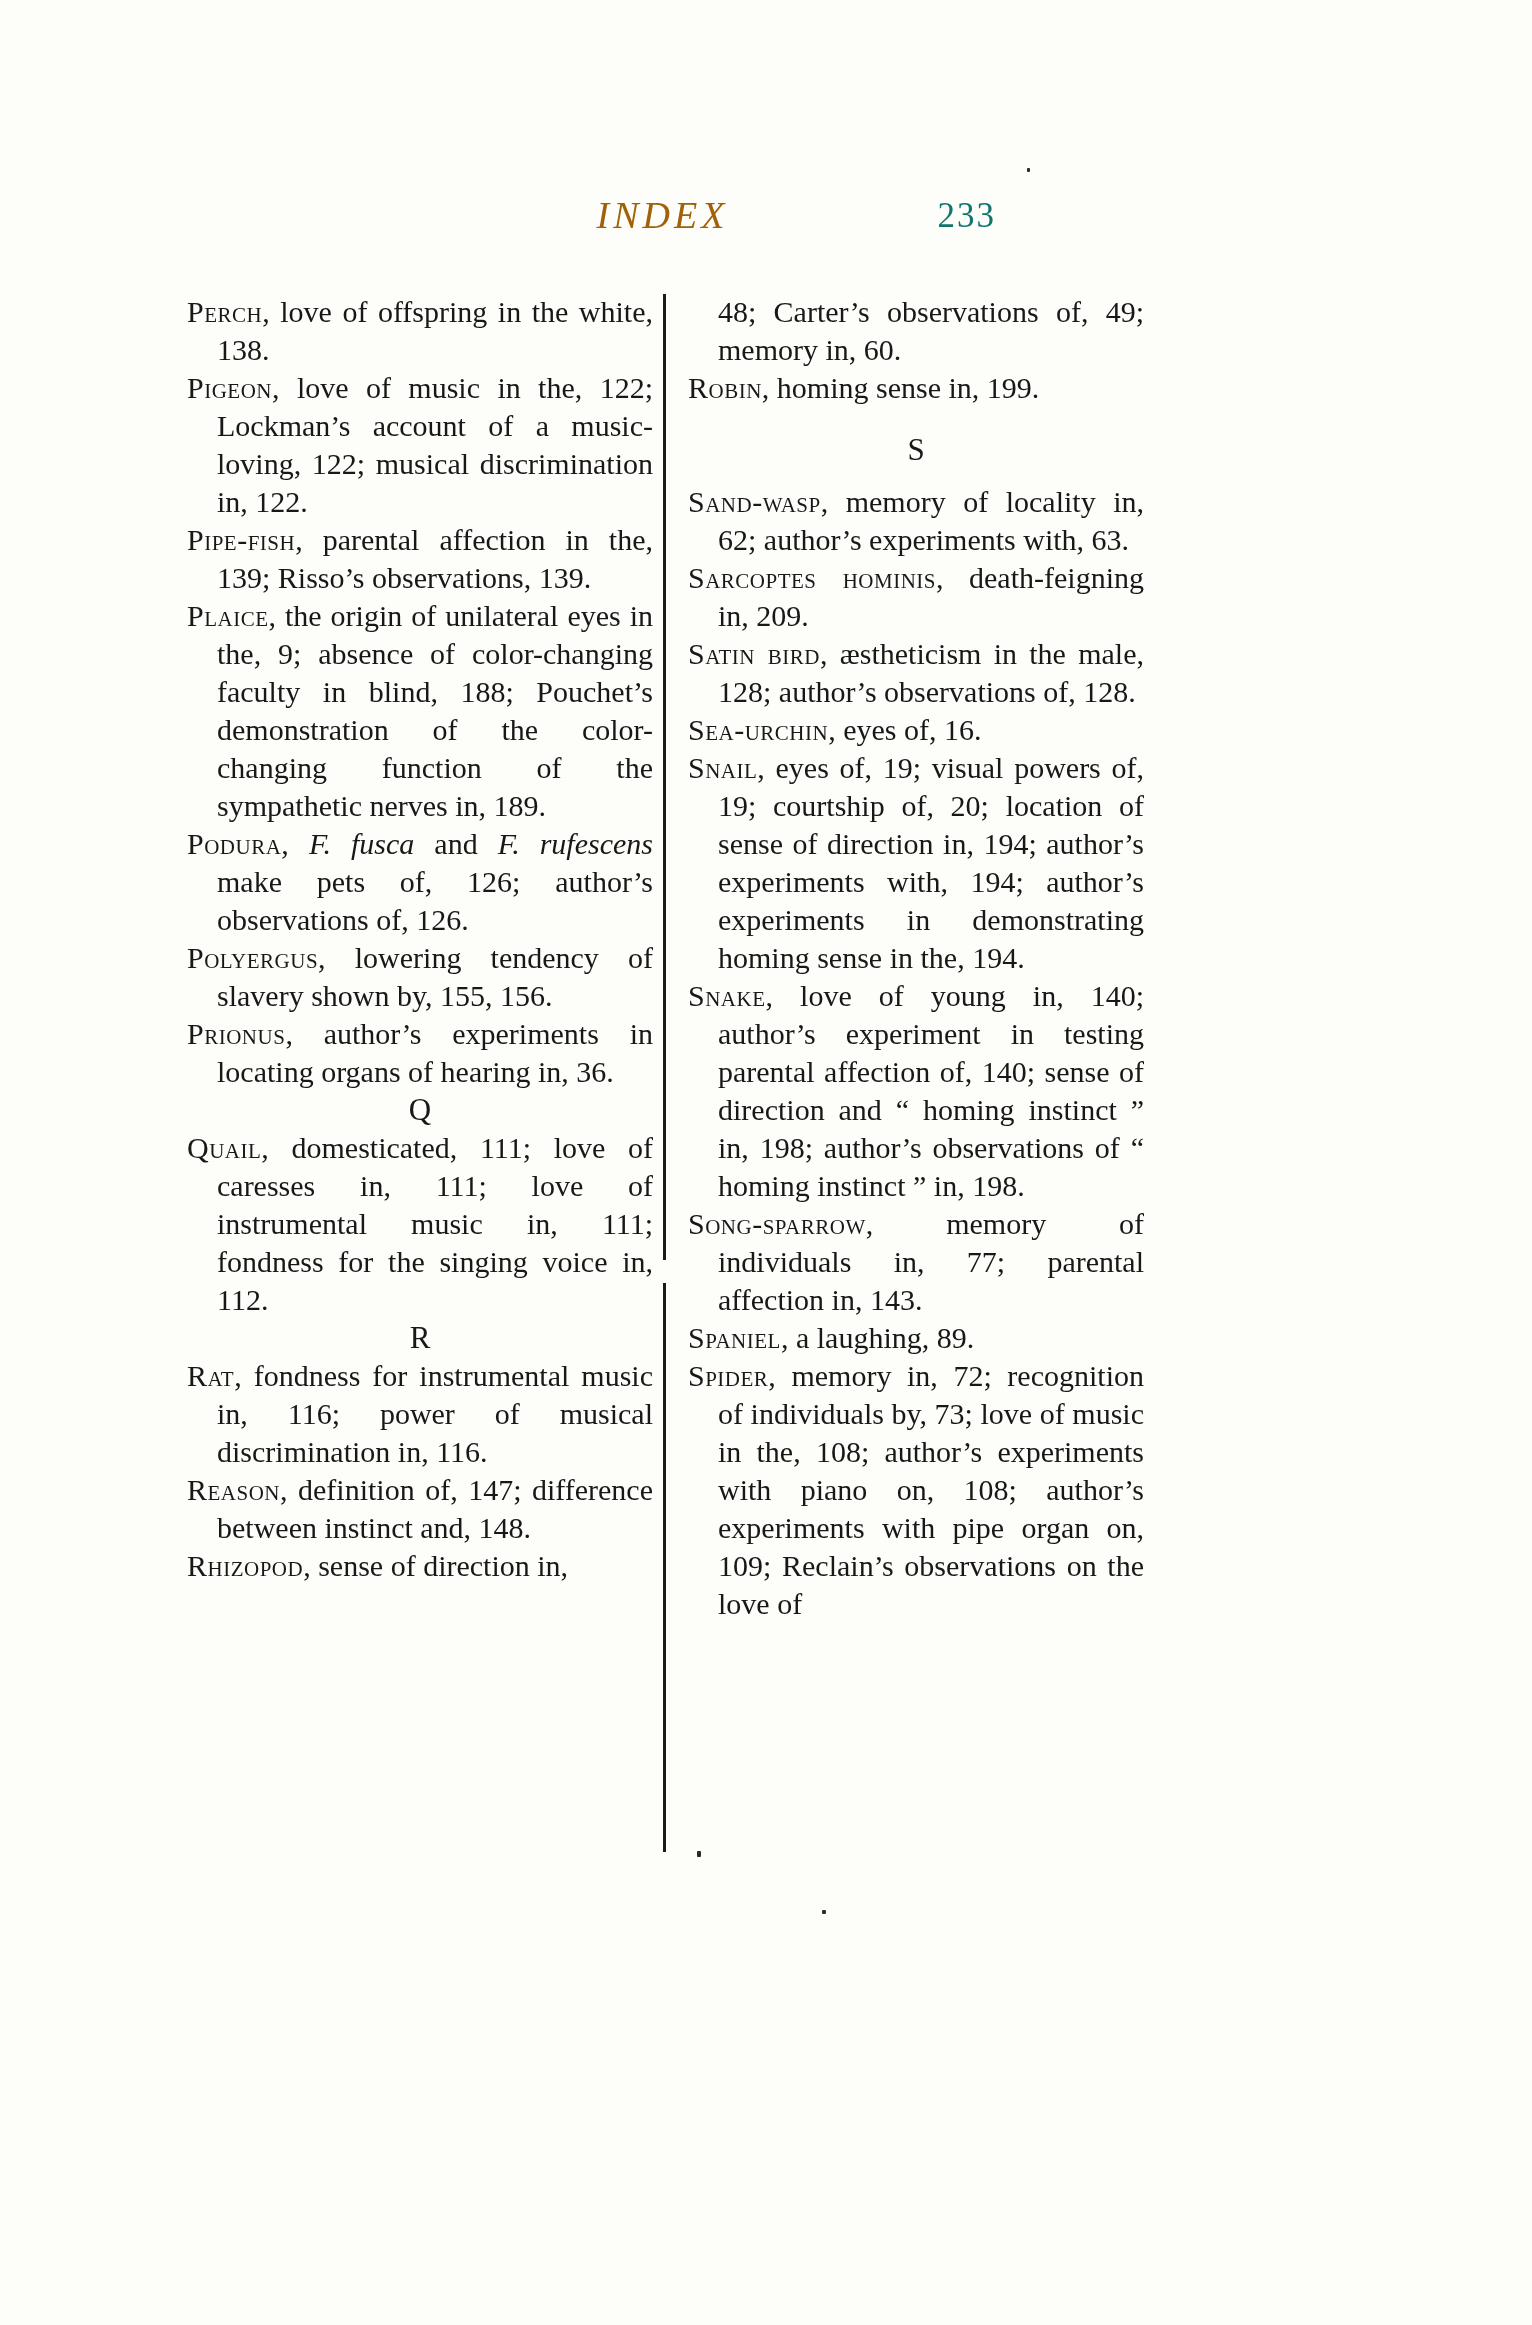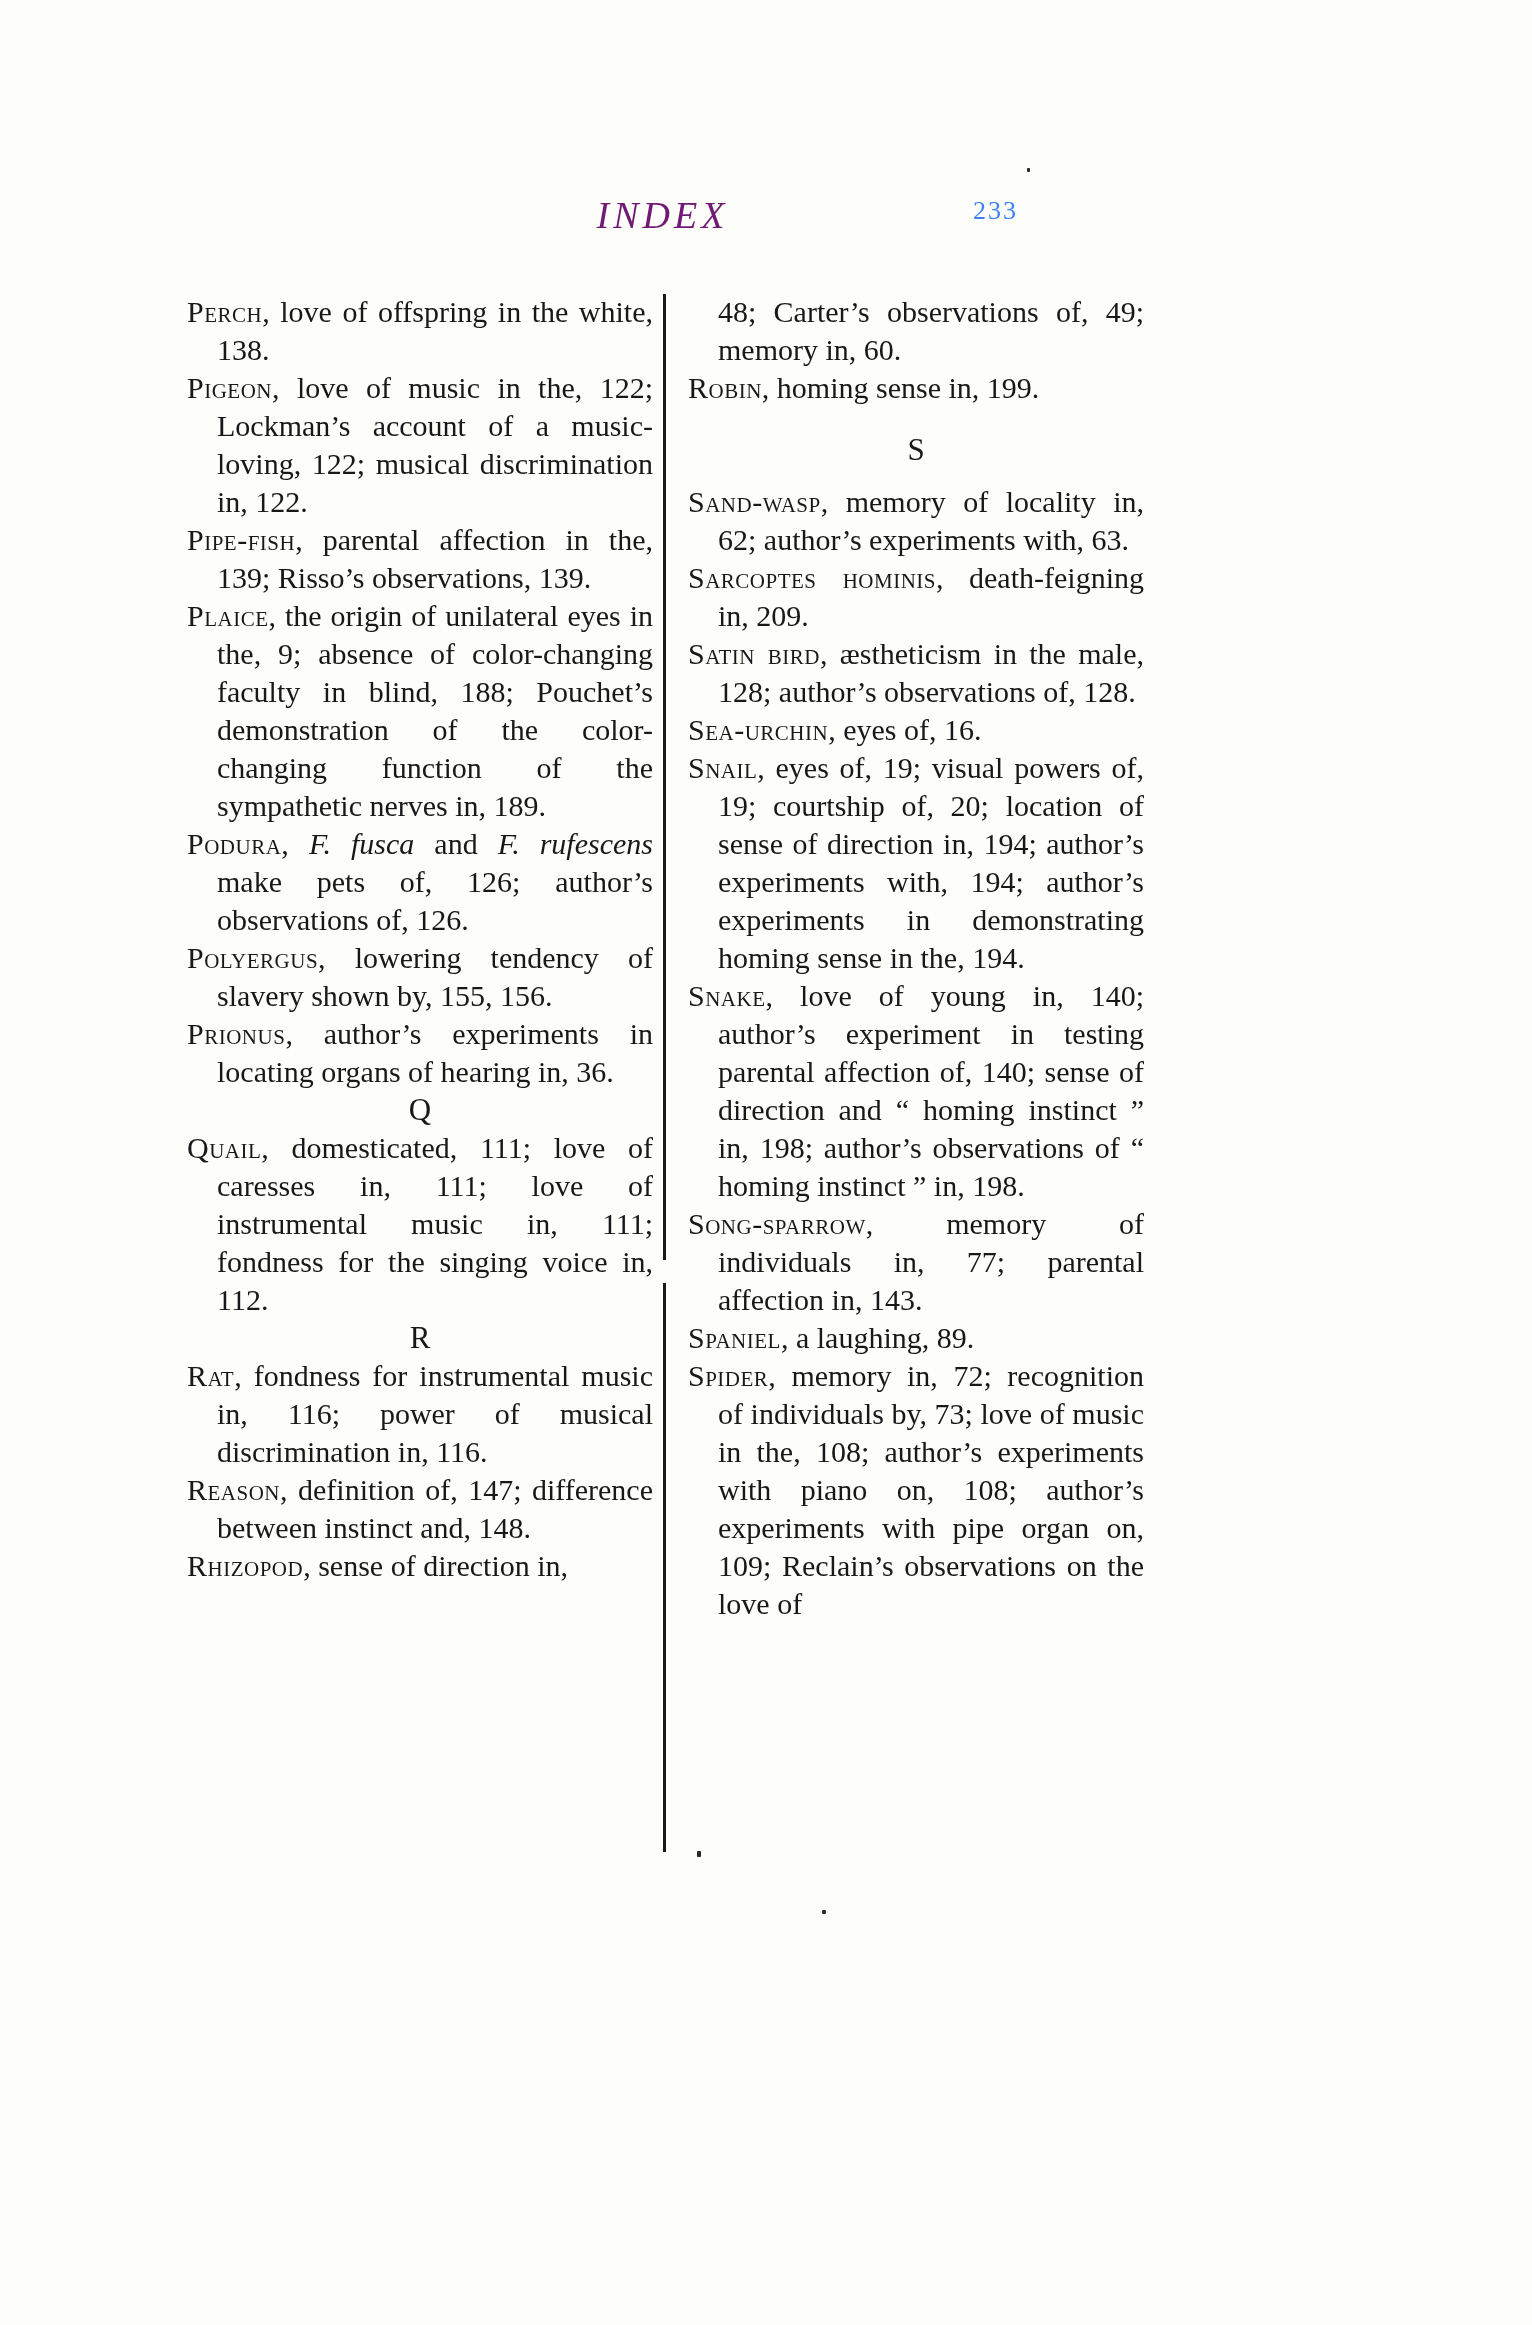--- a/index.html
+++ b/index.html
@@ -15,28 +15,28 @@
     background: #fdfdfa;
     overflow: hidden;
   }
   .head-title {
     position: absolute;
     left: 187px; top: 193px; width: 951px;
     text-align: center;
     font-style: italic;
     font-size: 38px;
     letter-spacing: 4px;
-    color: #701a75;
+    color: #a16207;
   }
   .page-num {
     position: absolute;
-    top: 196px; right: 514px;
-    font-size: 26px;
+    top: 196px; right: 536px;
+    font-size: 35px;
     letter-spacing: 2px;
-    color: #3b82f6;
+    color: #0f766e;
   }
   .column {
     position: absolute;
     top: 293px;
     font-size: 30px;
     line-height: 38px;
     color: #181818;
     hyphens: auto;
     -webkit-hyphens: auto;
   }

